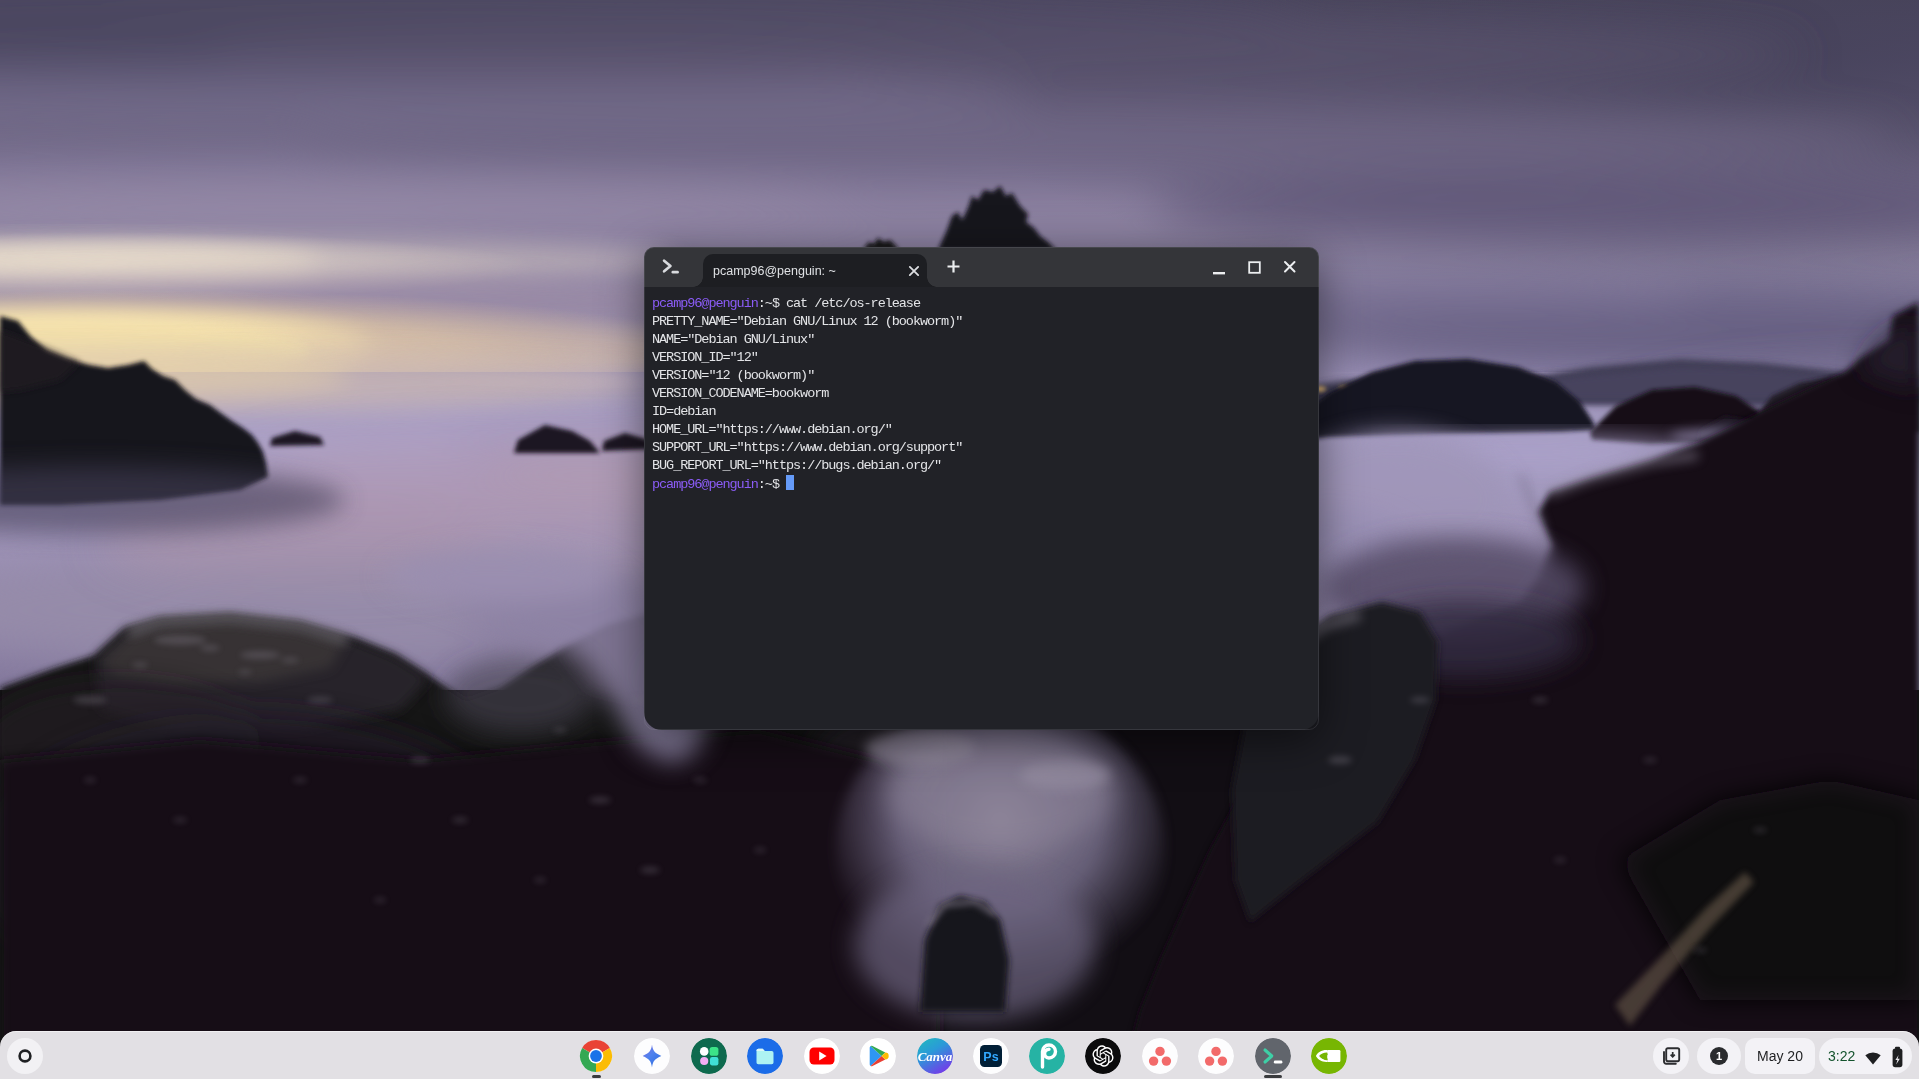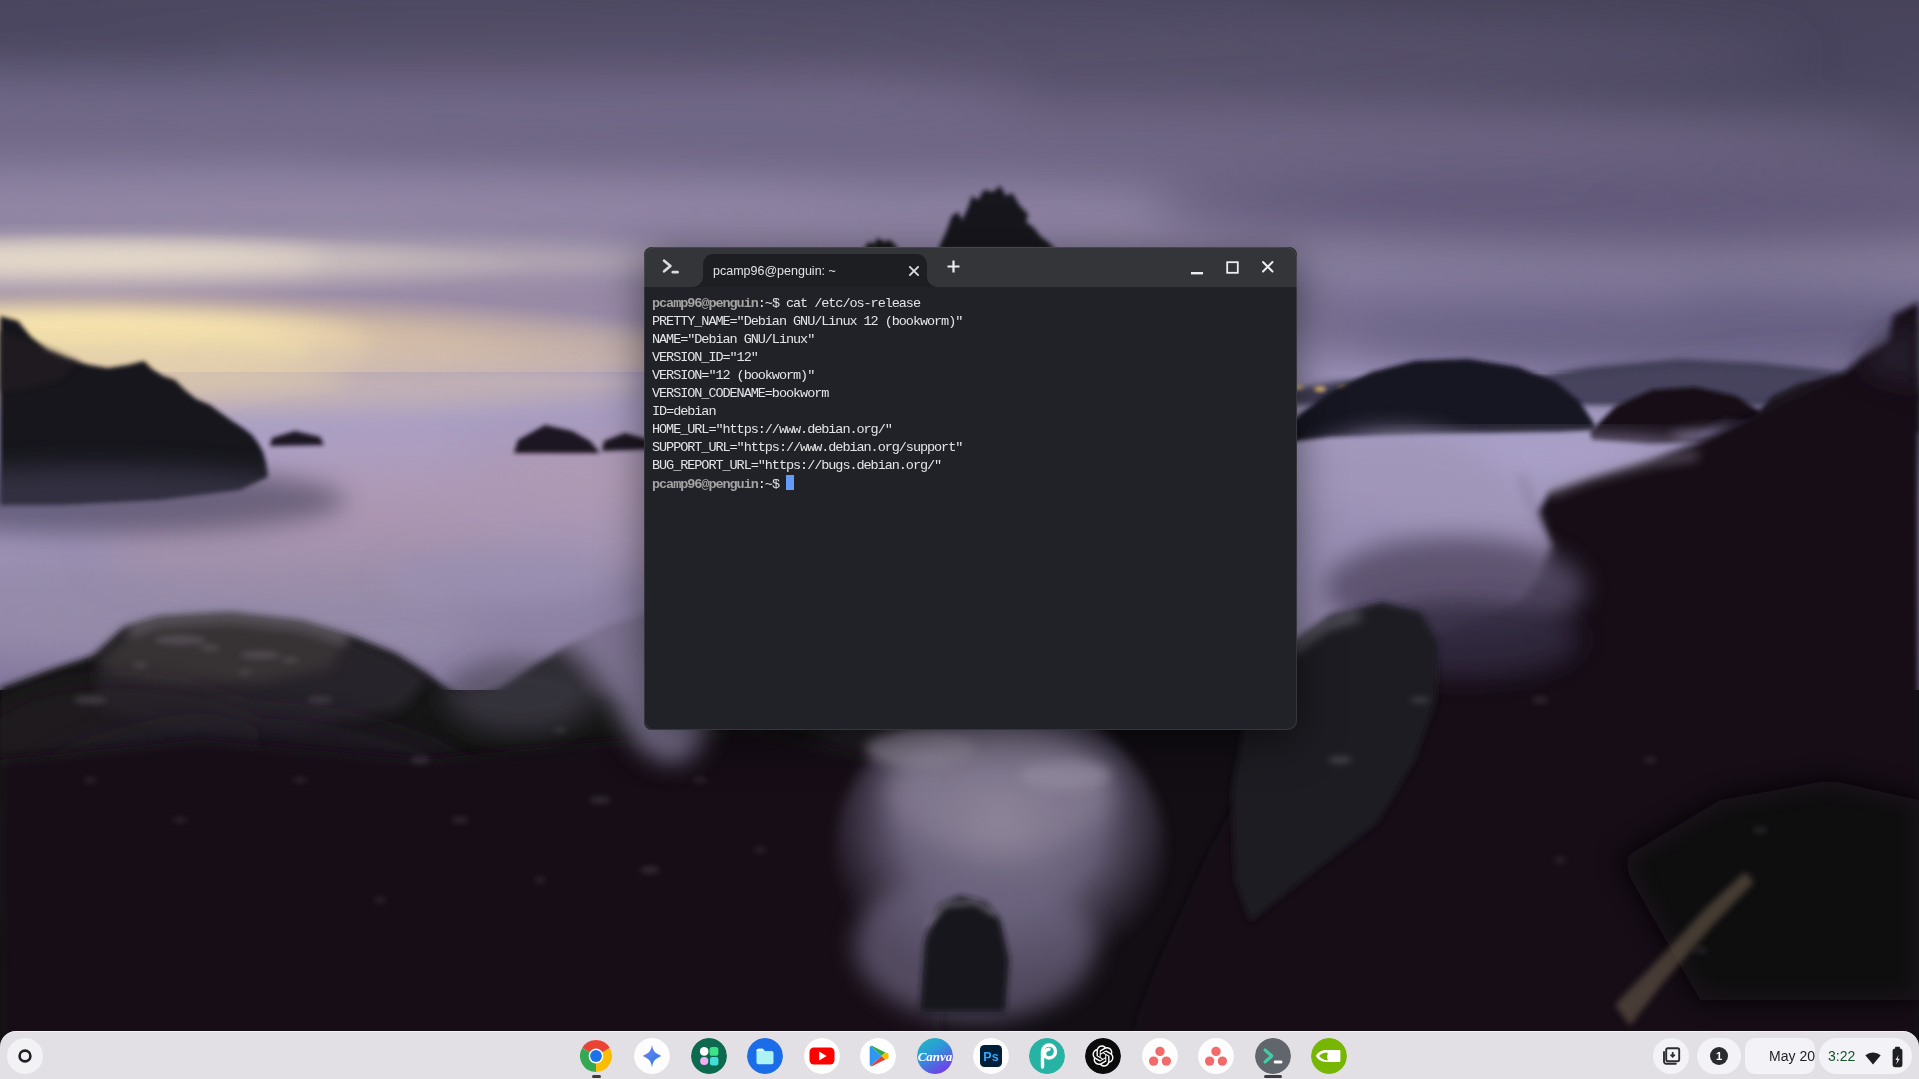--- a/index.html
+++ b/index.html
@@ -1,52 +1,52 @@
 <!DOCTYPE html>
 <html><head>
 <meta charset="utf-8">
 <style>
   html,body{margin:0;padding:0;width:1919px;height:1079px;overflow:hidden;background:#5a5570;
     font-family:"Liberation Sans",sans-serif;}
   #wall{position:absolute;left:0;top:0;width:1919px;height:1079px;}
   
-  #win{position:absolute;left:644px;top:247px;width:653px;height:483px;border-radius:8px;
-    background:#212227;box-shadow:0 10px 44px rgba(0,0,0,.5);}
+  #win{position:absolute;left:644px;top:247px;width:653px;height:483px;border-radius:18px;
+    background:#212227;box-shadow:0 10px 44px rgba(0,0,0,.5);padding-left:22px;}
   #win::after{content:"";position:absolute;inset:0;border-radius:10px;border:1px solid rgba(165,165,180,.16);pointer-events:none;}
   #titlebar{position:absolute;left:0;top:0;width:100%;height:40px;background:#343539;
     border-radius:10px 10px 0 0;}
   #appic{position:absolute;left:18px;top:11px;width:19px;height:17px;}
   #tab{position:absolute;left:59px;top:7px;width:224px;height:33px;background:#1d1e22;
     border-radius:10px 10px 0 0;}
   #tab::before,#tab::after{content:"";position:absolute;bottom:0;width:10px;height:10px;}
   #tab::before{left:-10px;background:radial-gradient(circle at 0 0,transparent 9.5px,#1d1e22 10px);}
   #tab::after{right:-10px;background:radial-gradient(circle at 10px 0,transparent 9.5px,#1d1e22 10px);}
   #tabtitle{position:absolute;left:10px;top:10px;font-size:12.5px;color:#dfe1e4;letter-spacing:0;}
   .tabx{position:absolute;right:5px;top:9px;width:16px;height:16px;color:#dcdee1;}
   #plus{position:absolute;left:303px;top:13px;width:13px;height:13px;}
   #ctrls{position:absolute;right:14px;top:12px;width:92px;height:16px;}
   #term{position:absolute;left:8px;top:48px;margin:0;font-family:"Liberation Mono",monospace;
     font-size:13.5px;line-height:18px;letter-spacing:-1.05px;color:#e3e4e7;font-weight:400;}
-  .gr{color:#a3a3a3;font-weight:700;}
+  .gr{color:#8b5cf6;font-weight:400;}
   .cur{display:inline-block;width:8px;height:15px;background:#659bf8;vertical-align:-2px;}
   
   #shelf{position:absolute;left:0;top:1031px;width:1919px;height:48px;background:#e2e0e4;
     border-radius:16px 16px 0 0;box-shadow:inset 0 1px 0 rgba(255,255,255,.5);}
   .ic{position:absolute;top:1038px;width:36px;height:36px;border-radius:50%;}
   .ind{position:absolute;top:1075px;height:3px;border-radius:2px;background:#3a3b3e;}
   #launch{position:absolute;left:7px;top:1038px;width:36px;height:36px;border-radius:50%;
     background:#f2f1f4;}
   #launch svg{position:absolute;left:11px;top:11px;}
   .pill{position:absolute;top:1038px;height:36px;background:#f3f2f6;}
   #scap{left:1653px;width:36px;border-radius:50%;}
   #notif{left:1697px;width:44px;border-radius:18px;}
   #notif .dot{position:absolute;left:13px;top:9px;width:18px;height:18px;border-radius:50%;
     background:#2a2b2e;color:#fff;font-size:11px;font-weight:700;text-align:center;line-height:18px;}
   #date{left:1745px;width:70px;border-radius:10px;color:#1e1f21;font-size:14px;font-weight:500;
-    text-align:right;line-height:36px;}
+    text-align:center;line-height:36px;}
   #time{left:1819px;width:93px;border-radius:18px;}
   #time span{position:absolute;left:9px;top:0;line-height:36px;font-size:14px;color:#14532d;font-weight:500;}
 </style>
 </head>
 <body>
 <div id="wall">
 <svg width="1919" height="1079" viewBox="0 0 1919 1079">
 <defs>
   <linearGradient id="sky" x1="0" y1="0" x2="0" y2="1">
     <stop offset="0" stop-color="#4a465c"></stop>

